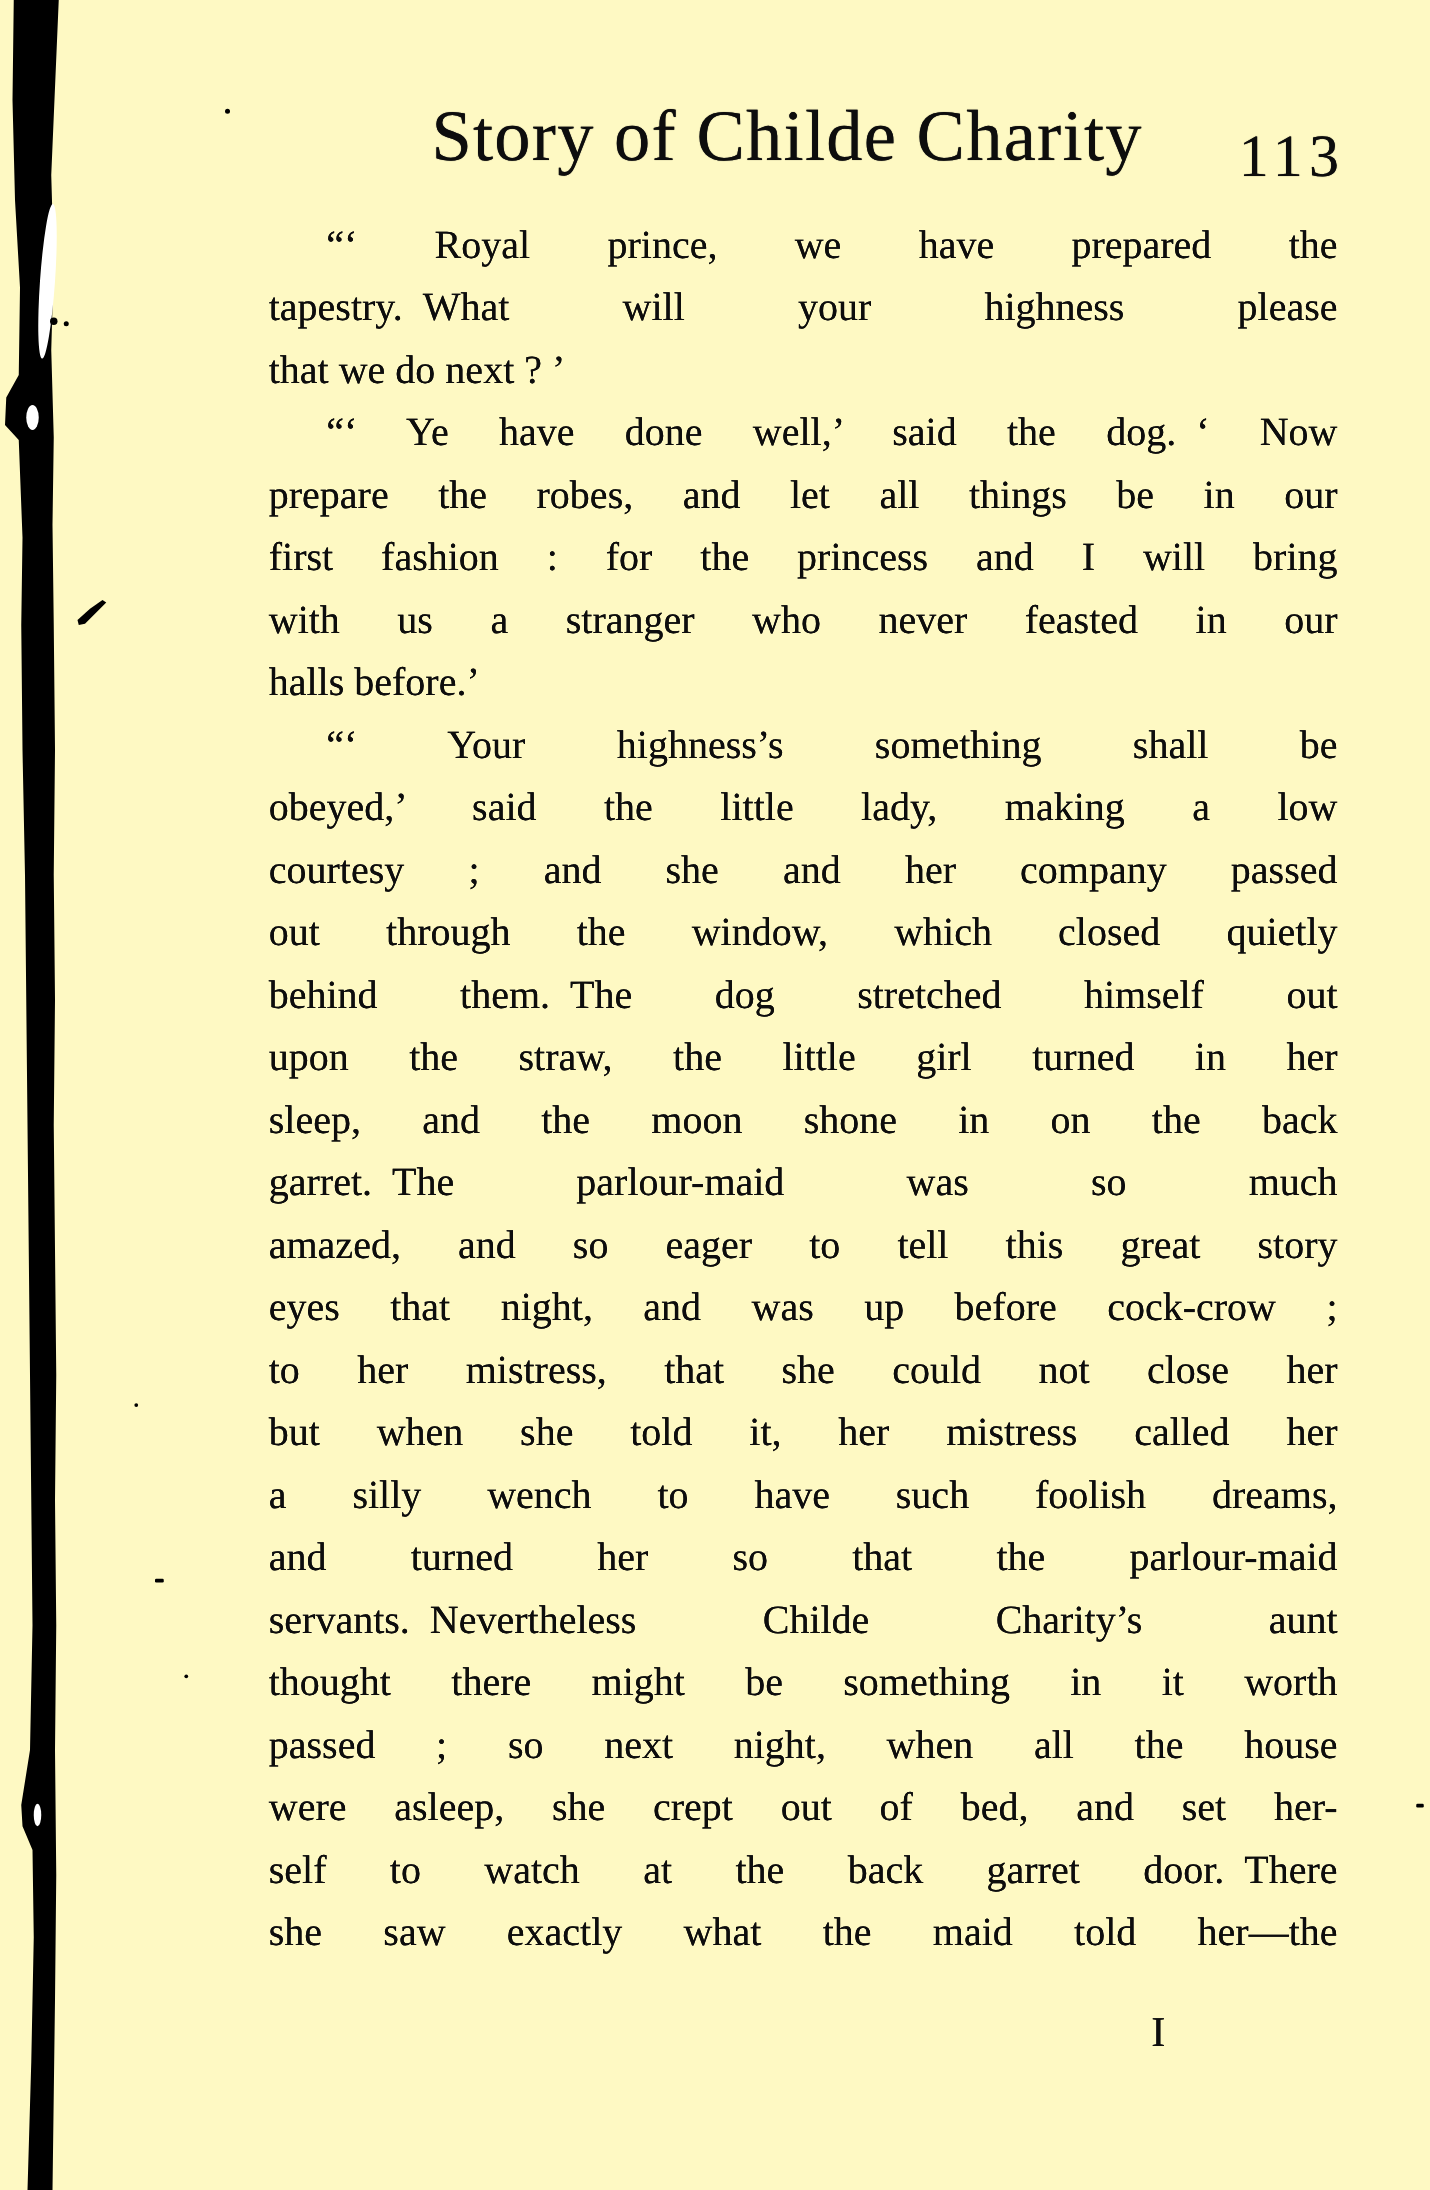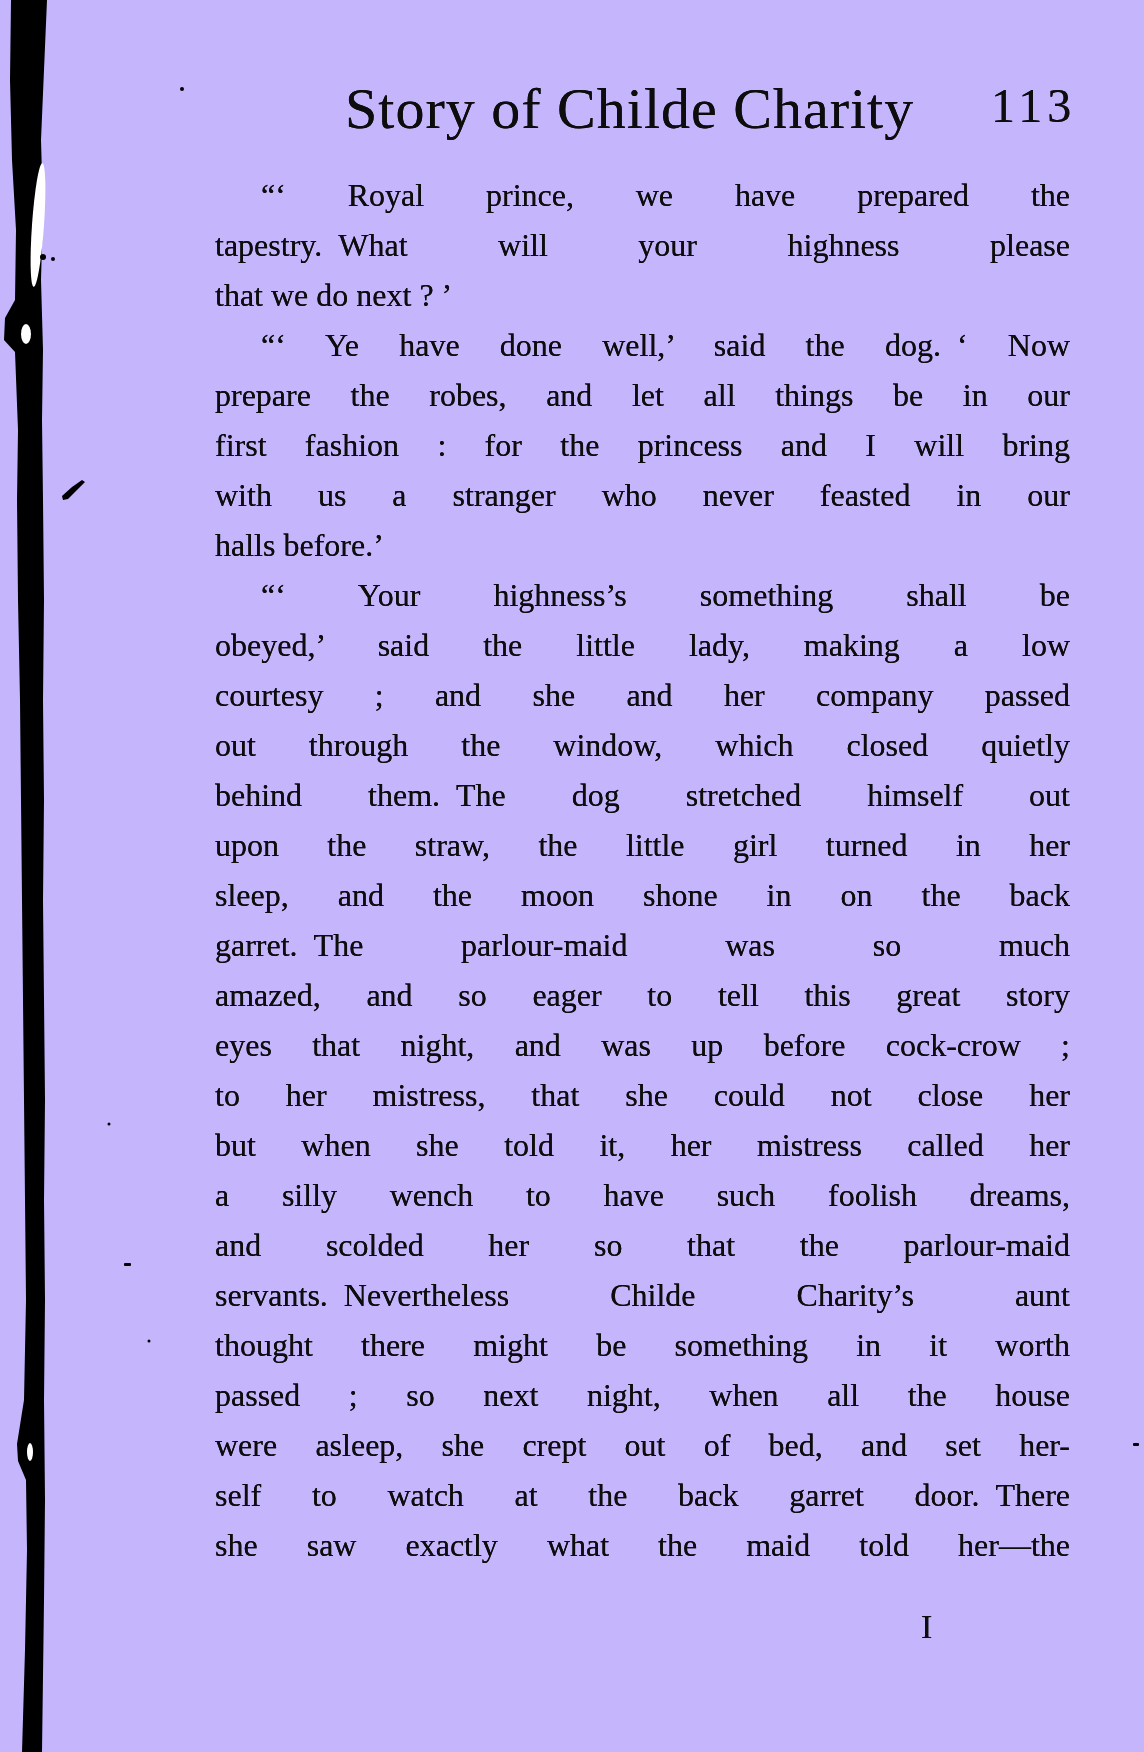--- a/index.html
+++ b/index.html
@@ -1,35 +1,35 @@
 <!DOCTYPE html>
 <html><head>
 <meta charset="utf-8">
 <style>
   html,body{margin:0;padding:0;background:#e8e8e8;}
   .page{
     position:relative;
     width:1144px;height:1752px;
-    background:#c4b5fd;
+    background:#fef9c3;
     overflow:hidden;
     font-family:"Liberation Serif","DejaVu Serif",serif;
     color:#0d0d0d;
   }
   .binding-svg{position:absolute;left:0;top:0;pointer-events:none;}
   .header{
     position:absolute;left:215px;top:76px;width:855px;height:80px;
   }
   .page-title{
     position:absolute;left:48.5%;top:0;transform:translateX(-50%);
     font-size:58px;line-height:66px;font-weight:400;margin:0;
     white-space:nowrap;letter-spacing:1px;
     text-shadow:0 0 0.6px currentColor;
   }
   .page-number{
-    position:absolute;left:776px;top:2px;
+    position:absolute;left:776px;top:22px;
     font-size:48px;line-height:56px;letter-spacing:5px;
     text-shadow:0 0 0.6px currentColor;
   }
   .text-block{
     position:absolute;left:215px;top:170px;width:855px;
     font-size:32px;line-height:50px;
     text-shadow:0 0 0.5px currentColor;
   }
   .para{margin:0;padding:0;}
   .line{white-space:normal;}
@@ -95,21 +95,21 @@
         <div class="line j">out through the window, which closed quietly</div>
         <div class="line j">behind them. The dog stretched himself out</div>
         <div class="line j">upon the straw, the little girl turned in her</div>
         <div class="line j">sleep, and the moon shone in on the back</div>
         <div class="line j">garret. The parlour-maid was so much</div>
         <div class="line j">amazed, and so eager to tell this great story</div>
         <div class="line j">eyes that night, and was up before cock-crow ;</div>
         <div class="line j">to her mistress, that she could not close her</div>
         <div class="line j">but when she told it, her mistress called her</div>
         <div class="line j">a silly wench to have such foolish dreams,</div>
-        <div class="line j">and scolded her so that the parlour-maid</div>
+        <div class="line j">and turned her so that the parlour-maid</div>
         <div class="line j">servants. Nevertheless Childe Charity’s aunt</div>
         <div class="line j">thought there might be something in it worth</div>
         <div class="line j">passed ; so next night, when all the house</div>
         <div class="line j">were asleep, she crept out of bed, and set her-</div>
         <div class="line j">self to watch at the back garret door. There</div>
         <div class="line j">she saw exactly what the maid told her—the</div>
       </div>
     </div>
 
   <div class="signature-mark">I</div>

